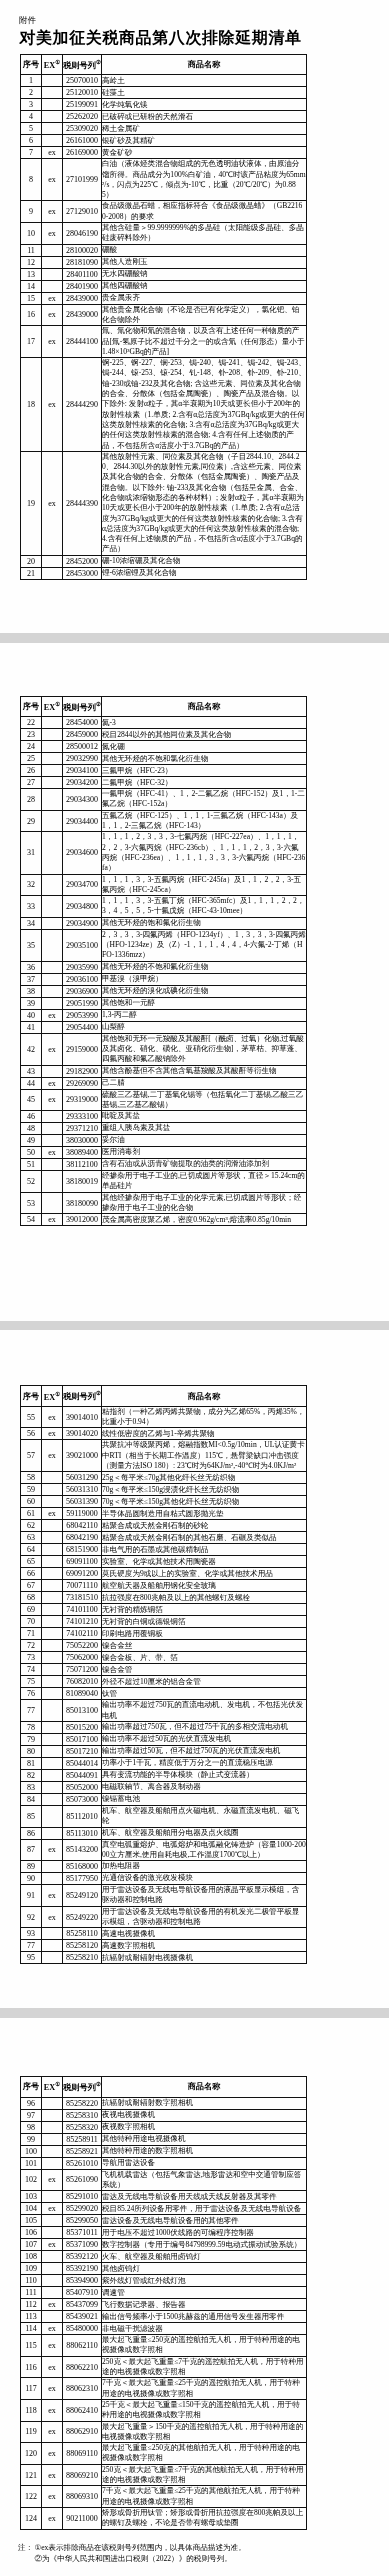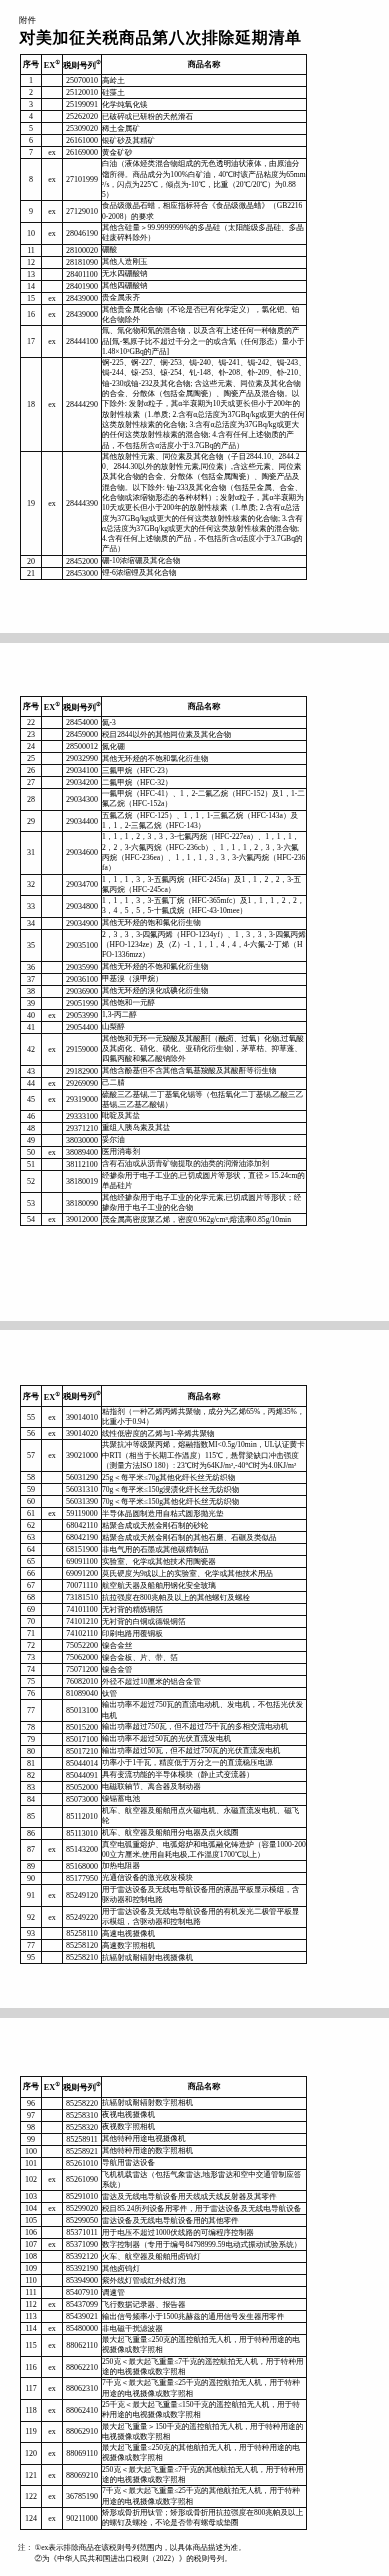--- a/index.html
+++ b/index.html
@@ -876,21 +876,21 @@
         </tr>
         <tr>
           <td class="c-no">121</td>
           <td class="c-ex">ex</td>
           <td class="c-code">88069210</td>
           <td class="c-name">250克＜最大起飞重量≤7千克的其他航拍无人机，用于特种用途的电视摄像或数字照相</td>
         </tr>
         <tr>
           <td class="c-no">122</td>
           <td class="c-ex">ex</td>
-          <td class="c-code">36785190</td>
+          <td class="c-code">88069310</td>
           <td class="c-name">7千克＜最大起飞重量≤25千克的其他航拍无人机，用于特种用途的电视摄像或数字照相</td>
         </tr>
         <tr>
           <td class="c-no">124</td>
           <td class="c-ex">ex</td>
           <td class="c-code">90211000</td>
           <td class="c-name">矫形或骨折用钛管；矫形或骨折用抗拉强度在800兆帕及以上的螺钉及螺栓，不论是否带有螺母或垫圈</td>
         </tr>
       </tbody>
   </table>

